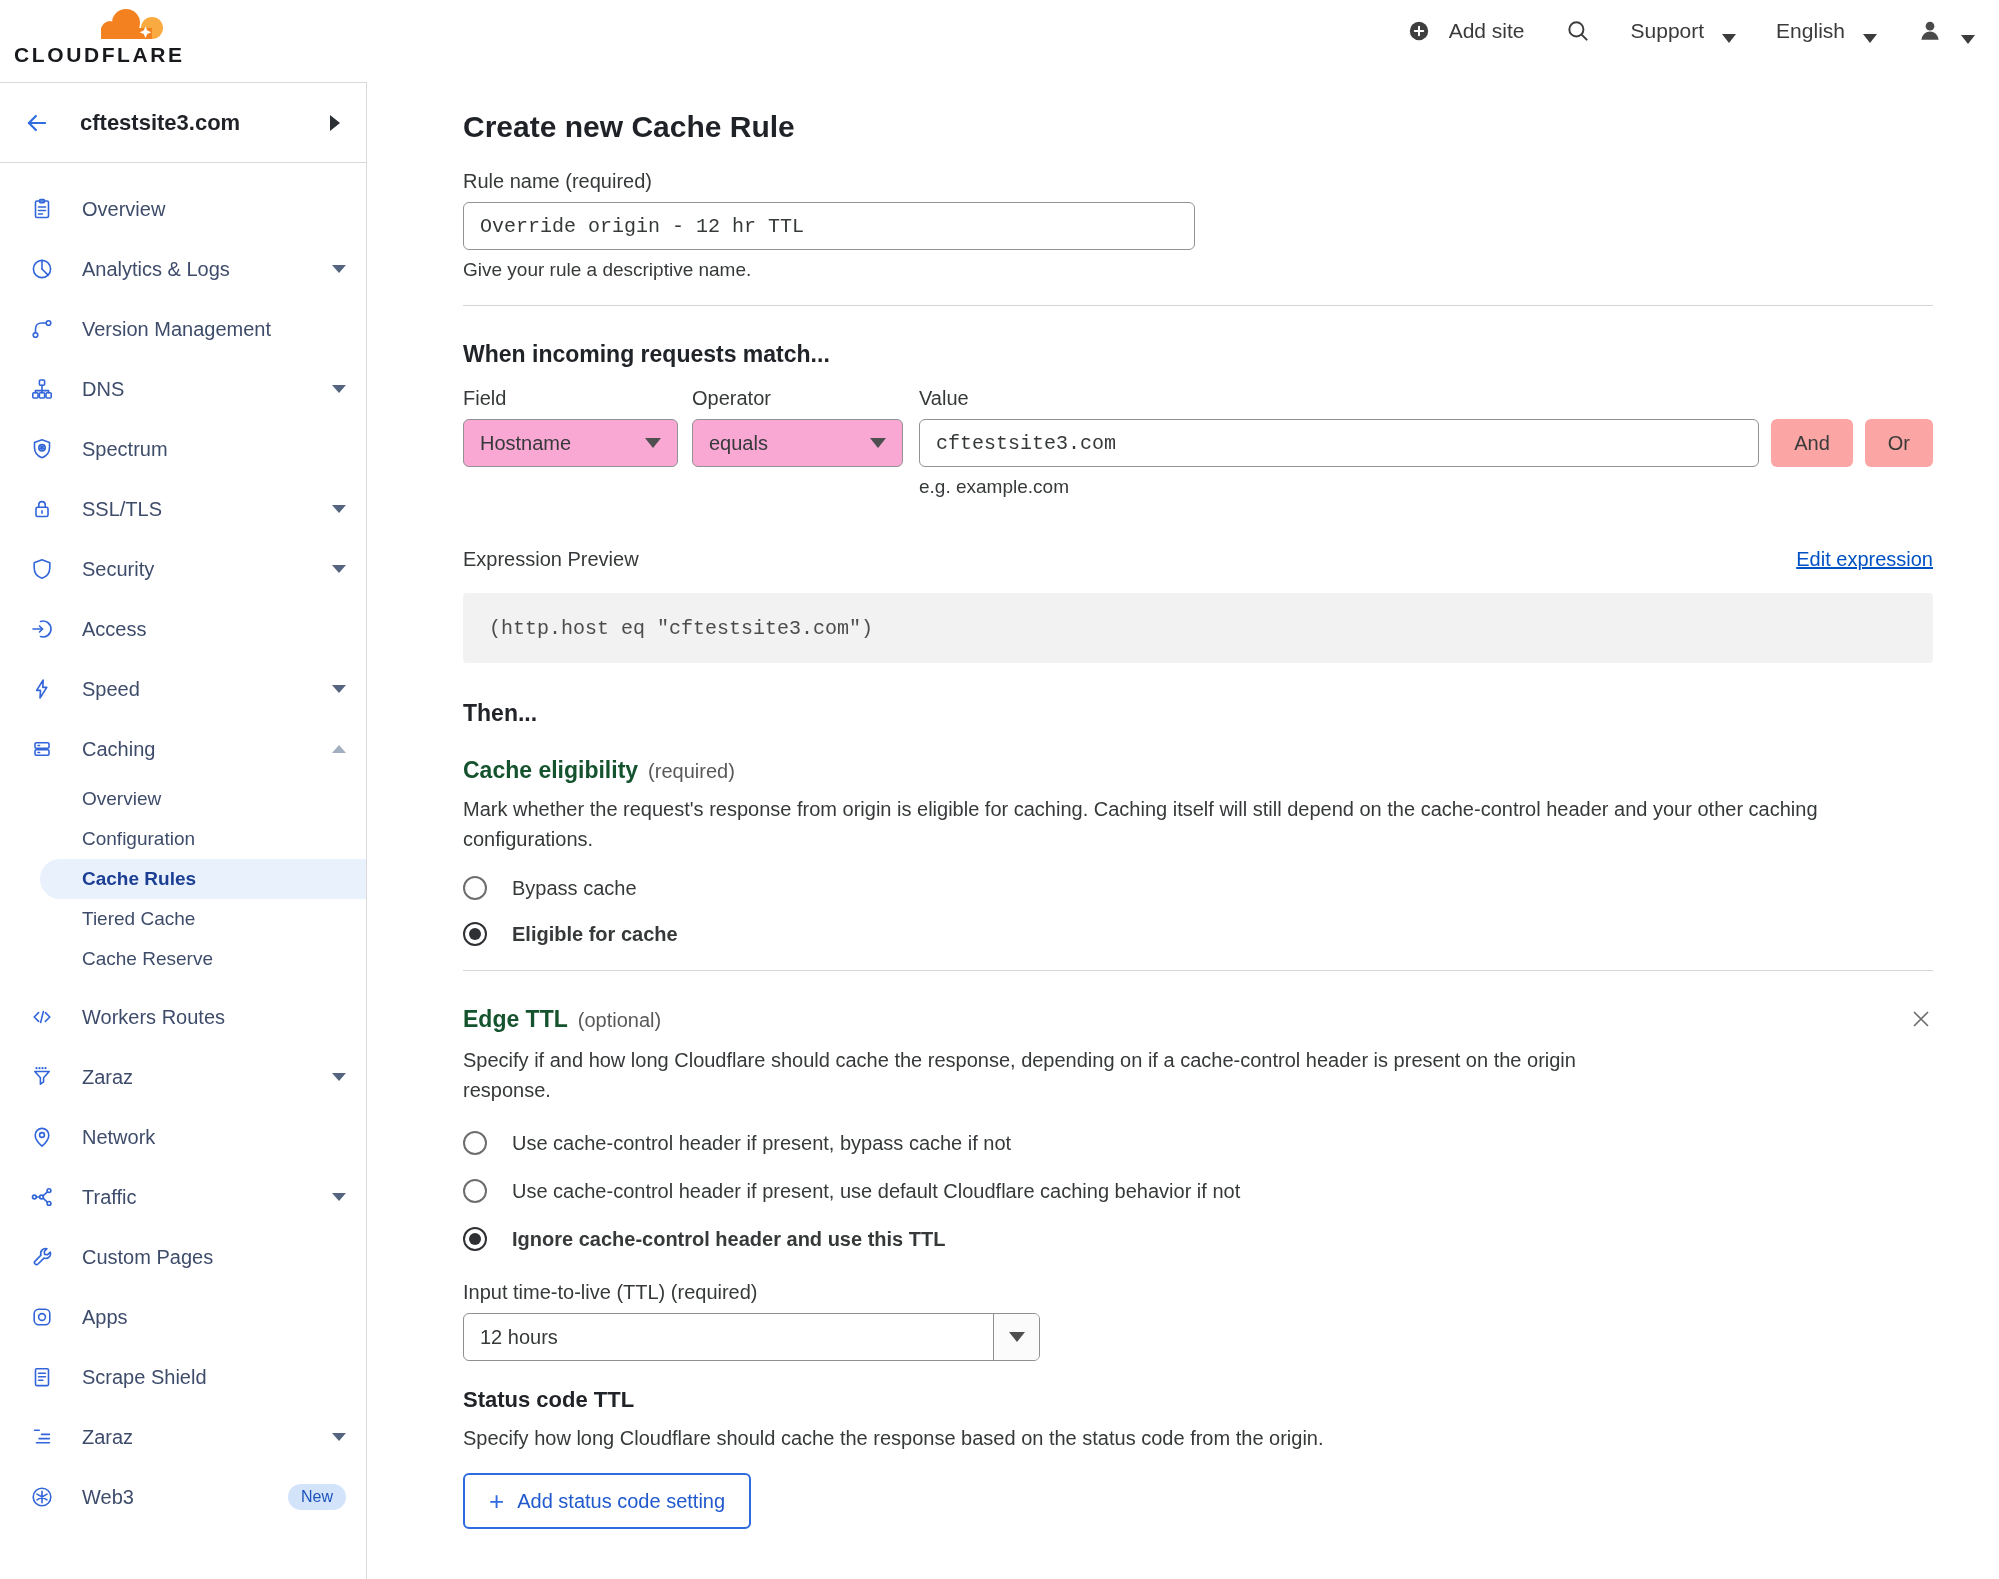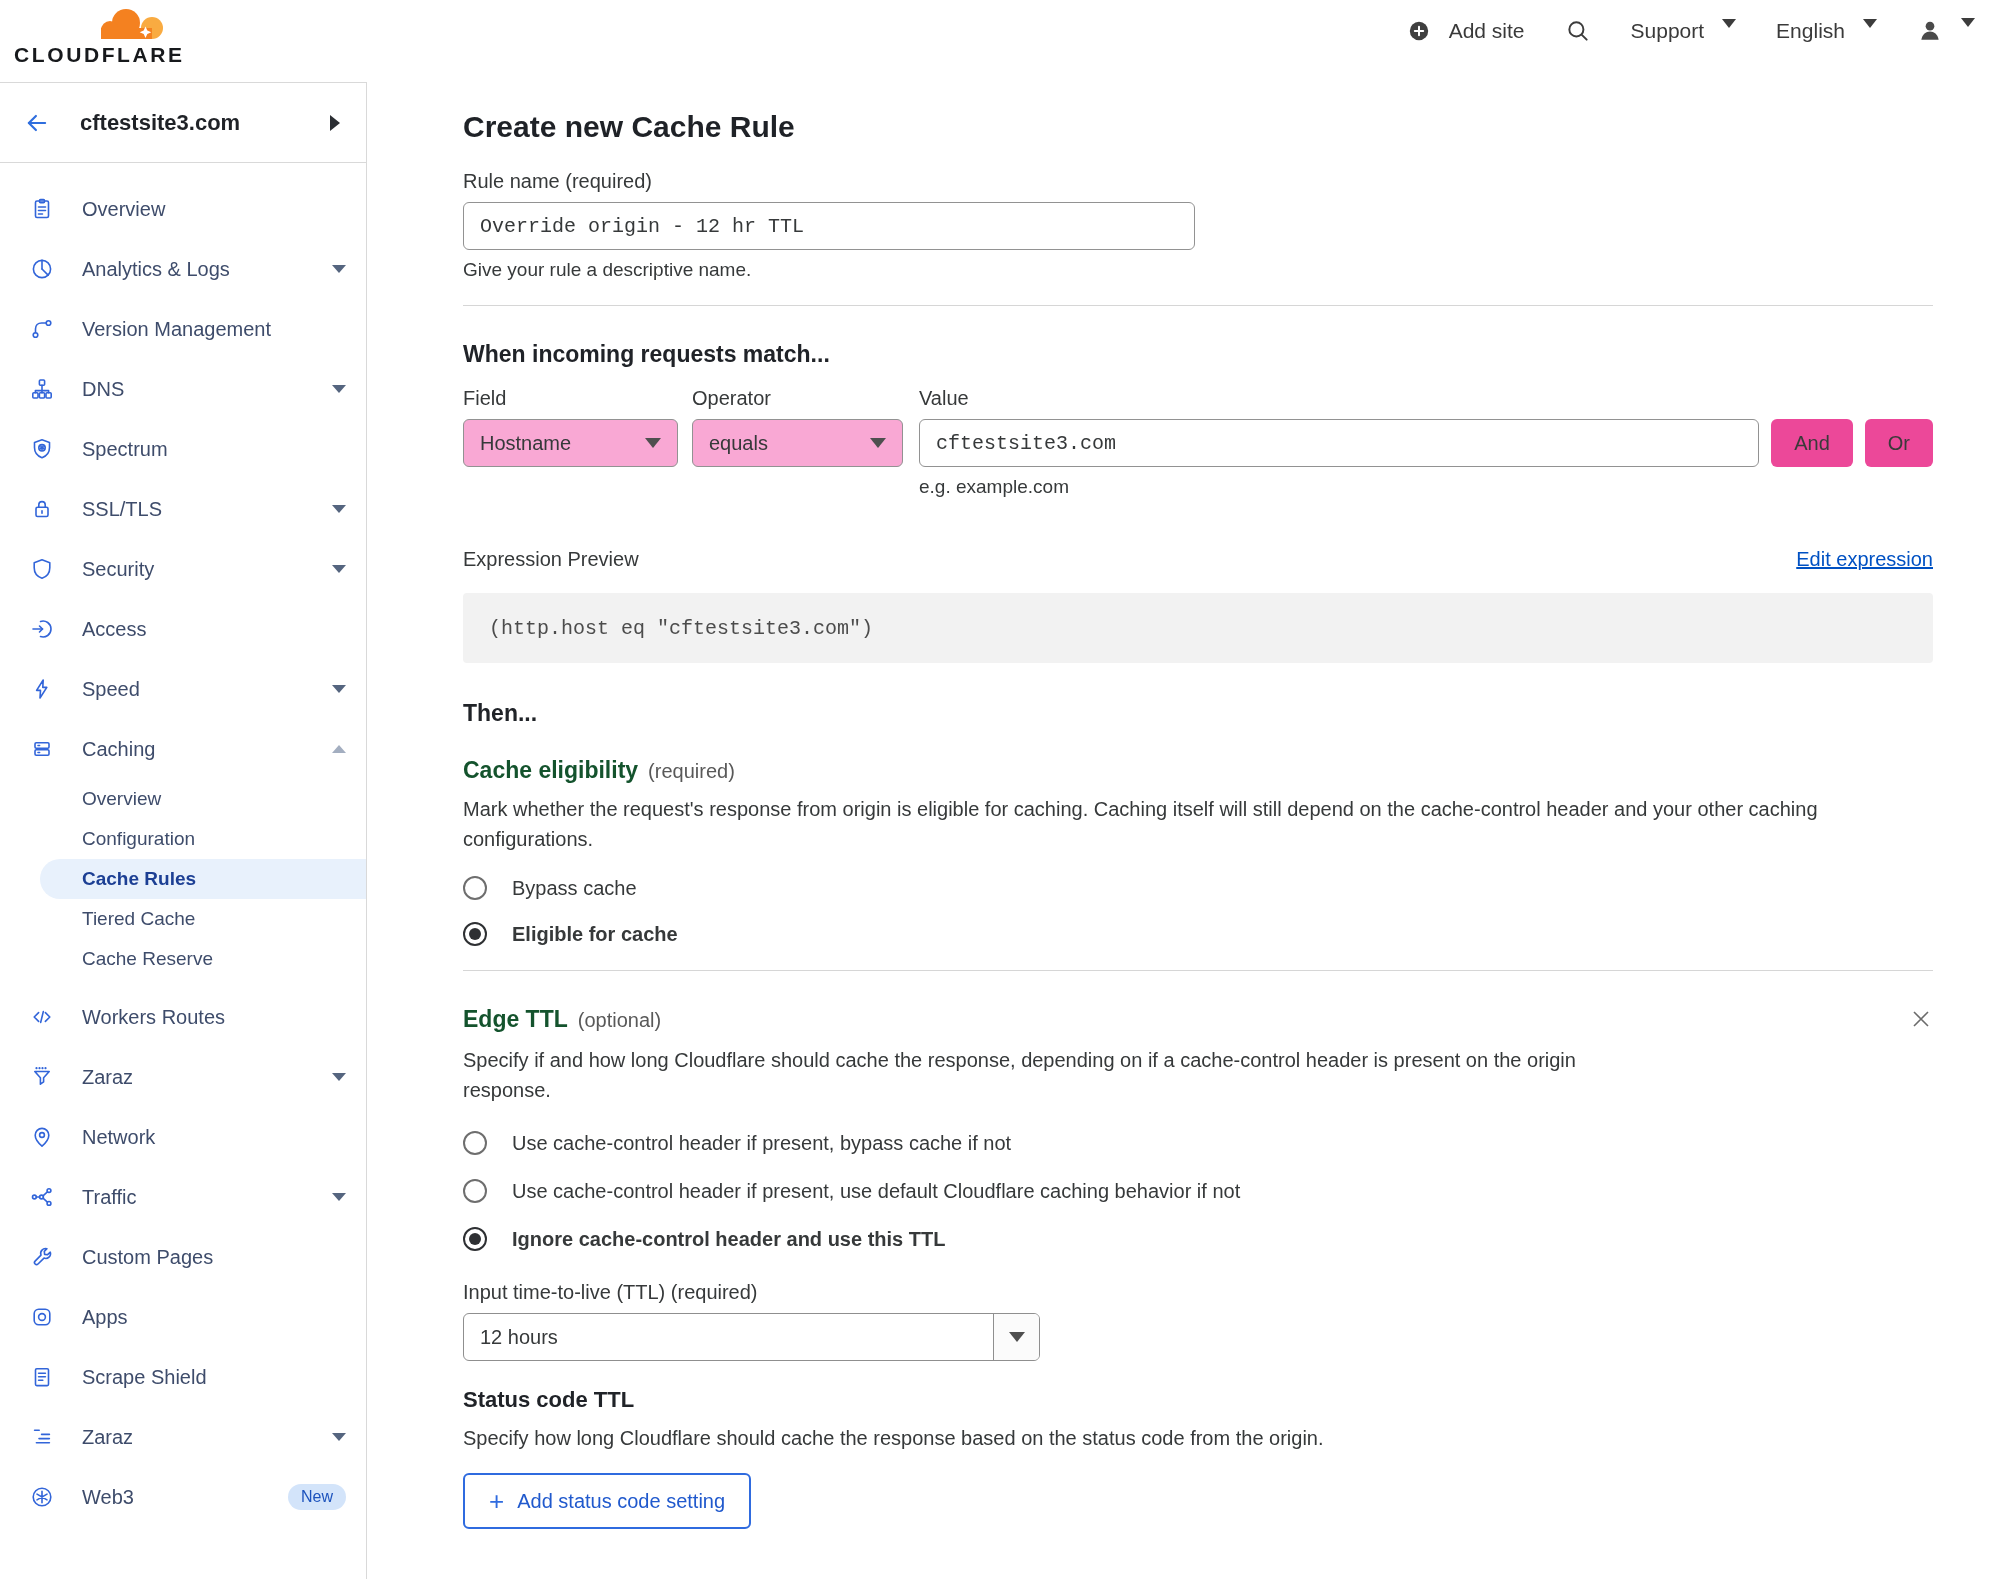--- a/index.html
+++ b/index.html
@@ -10,21 +10,21 @@
     font-family:"Liberation Sans", sans-serif;
   }
 
   
   .topbar { position:absolute; top:0; left:0; width:1999px; height:82px; background:#fff;
             display:flex; justify-content:space-between; align-items:flex-start; }
   .logo { padding:6px 0 0 14px; }
   .logo-cloud { display:block; margin-left:74px; }
   .logo-word { font-size:21px; font-weight:800; letter-spacing:2.6px; color:#17191c; margin-top:1px; }
   .topnav { display:flex; align-items:center; gap:40px; padding:18px 24px 0 0; font-size:21px; color:#3a3a3a; }
-  .topnav-item { display:flex; align-items:flex-start; gap:18px; cursor:pointer; white-space:nowrap; }
+  .topnav-item { display:flex; align-items:flex-end; gap:18px; cursor:pointer; white-space:nowrap; }
   .caret-sm { width:0; height:0; border-left:7px solid transparent; border-right:7px solid transparent;
               border-top:9px solid #3c3c3c; display:inline-block; }
 
   
   .sidebar { position:absolute; top:82px; left:0; width:367px; bottom:0;
              border-top:1px solid #d9d9d9; border-right:1px solid #d9d9d9; background:#fff; overflow:hidden; }
   .site-row { height:80px; display:flex; align-items:center; padding:0 20px 0 24px; border-bottom:1px solid #d9d9d9; }
   .site-name { font-size:22px; font-weight:700; color:#1f2227; margin-left:30px; flex:1; }
   .caret-right { width:0; height:0; border-top:8px solid transparent; border-bottom:8px solid transparent;
                  border-left:10px solid #2b2e33; margin-right:6px; }
@@ -59,21 +59,21 @@
   .then-heading { margin-top:36px; }
 
   .match-row { display:flex; align-items:flex-end; margin-top:18px; }
   .col-field { width:215px; margin-right:14px; flex:none; }
   .col-operator { width:211px; margin-right:16px; flex:none; }
   .col-value { flex:1; }
   .select { height:48px; border:1px solid #929292; border-radius:6px; background:#f9a8d4; cursor:pointer;
             display:flex; align-items:center; justify-content:space-between; padding:0 16px; font-size:20px; color:#36393a; }
   .sel-caret { width:0; height:0; border-left:8px solid transparent; border-right:8px solid transparent;
                border-top:10px solid #4f4f4f; }
-  .btn-gray { height:48px; background:#ec4899; border:none; border-radius:6px; font-size:20px; color:#3a3a3a;
+  .btn-gray { height:48px; background:#fca5a5; border:none; border-radius:6px; font-size:20px; color:#3a3a3a;
               margin-left:12px; padding:12px 23px; font-family:inherit; cursor:pointer; flex:none; }
   .value-helper { margin-left:456px; margin-top:9px; font-size:19px; color:#36393a; }
 
   .expr-row { display:flex; justify-content:space-between; align-items:baseline; margin-top:50px; }
   .expr-label { font-size:20px; color:#36393a;text-align:center; }
   .link { color:#0051c3; font-size:20px; text-decoration:underline; cursor:pointer; }
   .code-box { margin-top:22px; background:#f2f2f2; border-radius:4px; height:70px; display:flex; align-items:center;
               padding:0 26px; font-family:"Liberation Mono", monospace; font-size:20px; color:#4c4c4c; }
 
   .sub-head-row { display:flex; align-items:baseline; margin-top:28px; }

